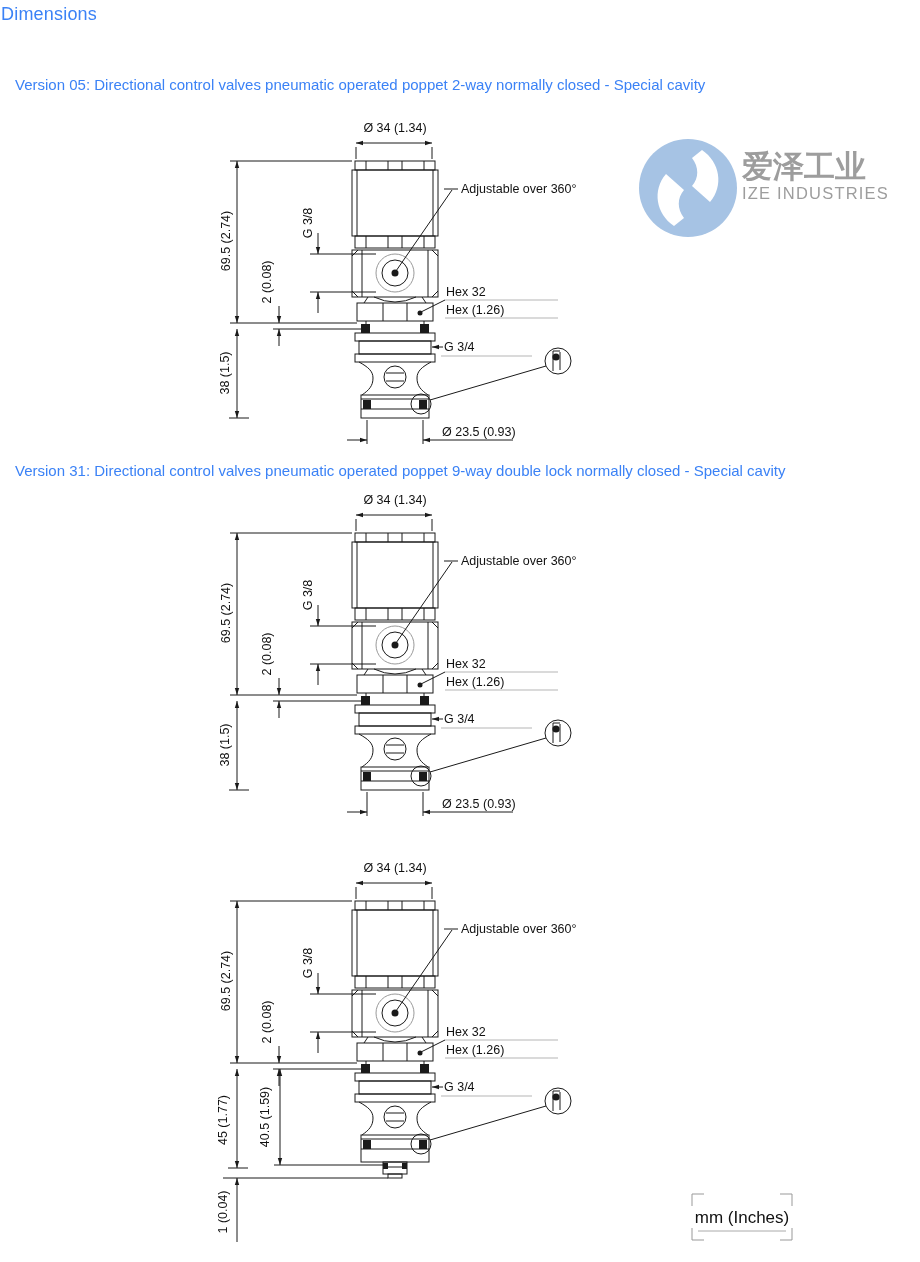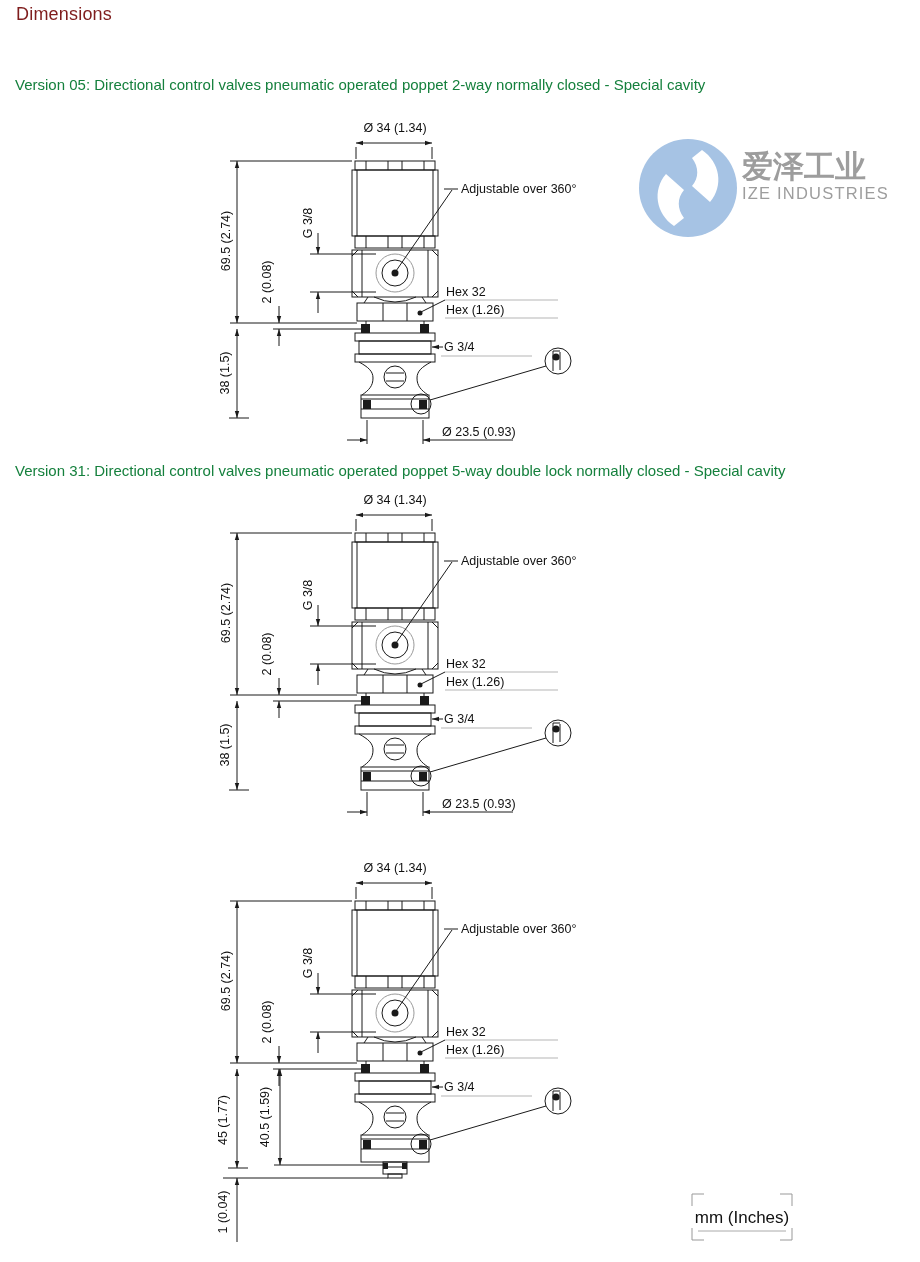--- a/index.html
+++ b/index.html
@@ -1,19 +1,19 @@
 <!DOCTYPE html>
 <html><head>
 <meta charset="utf-8">
 <style>
   html,body{margin:0;padding:0;background:#fff;}
   .page{position:relative;width:920px;height:1262px;background:#fff;overflow:hidden;
         font-family:"Liberation Sans",sans-serif;color:#111;}
-  .title{position:absolute;left:16px;top:4px;font-size:18px;font-weight:400;color:#7f1d1d;letter-spacing:.2px;}
-  .sec-heading{position:absolute;left:15px;font-size:15px;font-weight:400;color:#15803d;white-space:nowrap;}
+  .title{position:absolute;left:1px;top:4px;font-size:18px;font-weight:400;color:#3b82f6;letter-spacing:.2px;}
+  .sec-heading{position:absolute;left:15px;font-size:15px;font-weight:400;color:#3b82f6;white-space:nowrap;}
   svg.drawing{position:absolute;left:0;}
   svg.drawing text{font-family:"Liberation Sans",sans-serif;font-size:12.5px;fill:#111;}
   .logo{position:absolute;left:630px;top:134px;width:290px;height:110px;}
   .logo text.cn{font-weight:bold;font-size:31px;fill:#9d9d9d;font-family:sans-serif;}
   .logo text.en{font-size:16.5px;fill:#9d9d9d;letter-spacing:1.2px;font-family:"Liberation Sans",sans-serif;}
   .units{position:absolute;left:690px;top:1192px;width:104px;height:50px;}
   .units text{font-family:"Liberation Sans",sans-serif;font-size:17px;fill:#111;}
 </style>
 </head>
 <body>
@@ -24,21 +24,21 @@
 
   <svg class="logo" viewBox="0 0 290 110">
     <circle cx="58" cy="54" r="49" fill="#a6c3e4"></circle>
     <path d="M44,92 C26,80 22,56 36,40 L54,56 C47,64 47,75 54,84 Z" fill="#fff"></path>
     <path d="M72,16 C90,28 94,52 80,68 L62,52 C69,44 69,33 62,24 Z" fill="#fff"></path>
     <text class="cn" x="112" y="43">爱泽工业</text>
     <text class="en" x="112" y="65">IZE INDUSTRIES</text>
   </svg>
 
   <div class="sec-heading" style="top:76px">Version 05: Directional control valves pneumatic operated poppet 2-way normally closed - Special cavity</div>
-  <div class="sec-heading" style="top:462px">Version 31: Directional control valves pneumatic operated poppet 5-way double lock normally closed - Special cavity</div>
+  <div class="sec-heading" style="top:462px">Version 31: Directional control valves pneumatic operated poppet 9-way double lock normally closed - Special cavity</div>
 
   <svg class="drawing" style="top:110px" width="920" height="345" viewBox="0 0 920 345">
     <g class="shapes">
         <line x1="356" y1="33" x2="432" y2="33" stroke="#1a1a1a" stroke-width="1"></line>
         <polygon points="356,33 363,30.8 363,35.2" fill="#1a1a1a"></polygon>
         <polygon points="432,33 425,30.8 425,35.2" fill="#1a1a1a"></polygon>
         <line x1="356" y1="37" x2="356" y2="49" stroke="#1a1a1a" stroke-width="1"></line>
         <line x1="432" y1="37" x2="432" y2="49" stroke="#1a1a1a" stroke-width="1"></line>
         <rect x="355" y="51" width="80" height="9" fill="none" stroke="#1a1a1a" stroke-width="1"></rect>
         <line x1="366" y1="51" x2="366" y2="60" stroke="#1a1a1a" stroke-width="1"></line>

